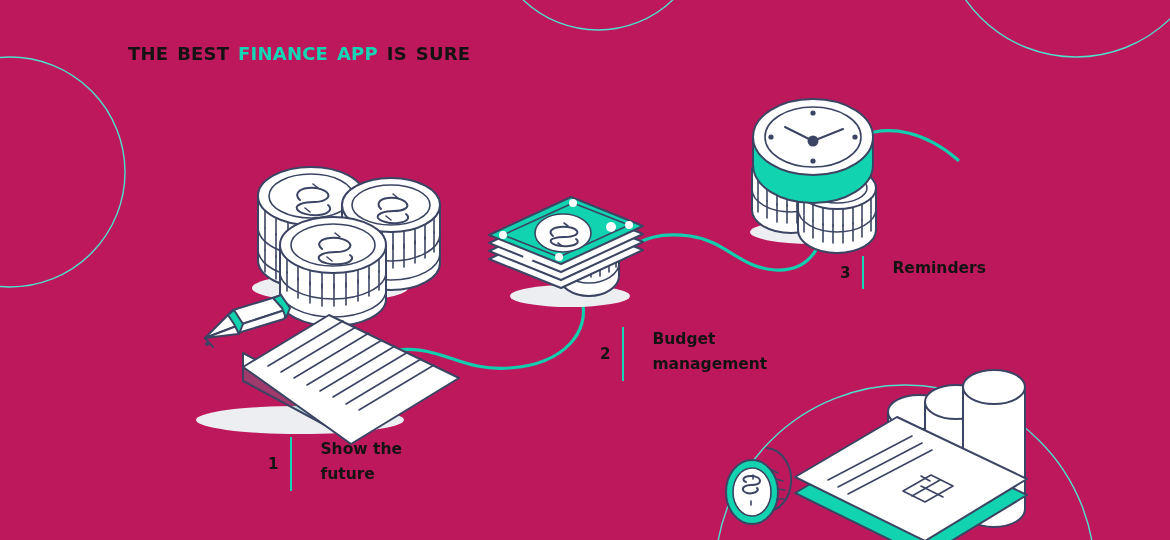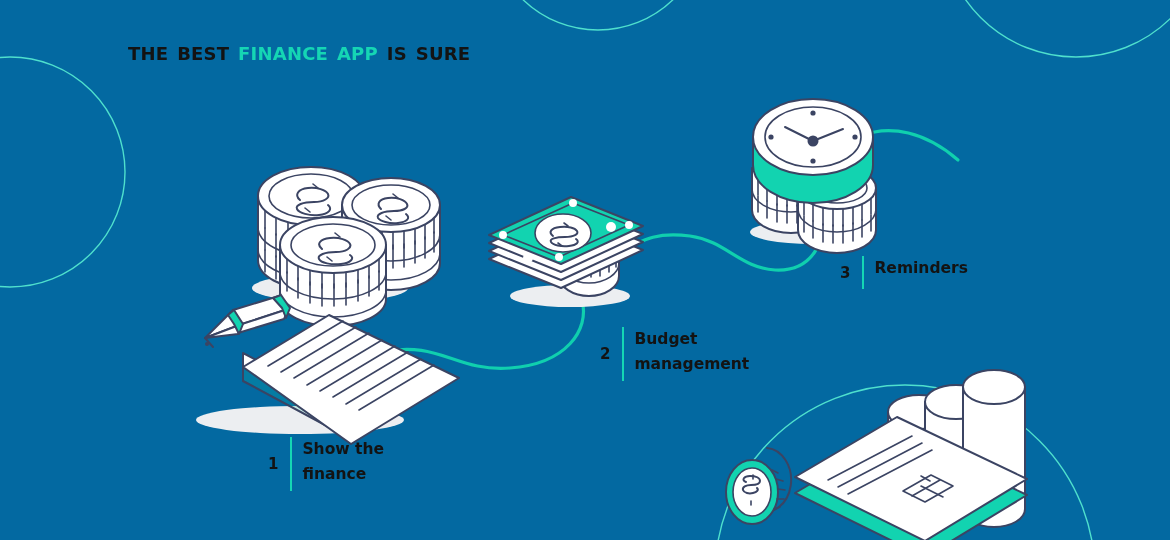--- a/index.html
+++ b/index.html
@@ -11,21 +11,21 @@
     height: 540px;
     background: #f5f5f5;
     font-family: "Liberation Sans", sans-serif;
     overflow: hidden;
     position: relative;
   }
   #stage {
     position: relative;
     width: 1170px;
     height: 540px;
-    background: #0369a1;
+    background: #be185d;
     overflow: hidden;
   }
   #art {
     position: absolute;
     left: 0;
     top: 0;
     width: 1170px;
     height: 540px;
   }
 
@@ -67,21 +67,21 @@
     width: 2px;
     background: #15d6b4;
     flex: 0 0 2px;
   }
   .step .txt {
     font-family: "DejaVu Sans", sans-serif;
     font-weight: 700;
     font-size: 15.5px;
     line-height: 25px;
     color: #131313;
-    padding-left: 10px;
+    padding-left: 28px;
     white-space: pre-line;
   }
 
   #step-1 { left: 268px; top: 437px; height: 54px; }
   #step-2 { left: 600px; top: 327px; height: 54px; }
   #step-3 { left: 840px; top: 256px; height: 33px; }
 </style>
 </head>
 <body>
 
@@ -454,21 +454,21 @@
   </svg>
 
   <div class="heading">
     <span>The best </span><span class="hl">finance app</span><span> is sure</span><br>
   </div>
 
   <div class="step" id="step-1">
     <div class="num">1</div>
     <div class="rule"></div>
     <div class="txt">Show the
-finance</div>
+future</div>
   </div>
 
   <div class="step" id="step-2">
     <div class="num">2</div>
     <div class="rule"></div>
     <div class="txt">Budget
 management</div>
   </div>
 
   <div class="step" id="step-3">

